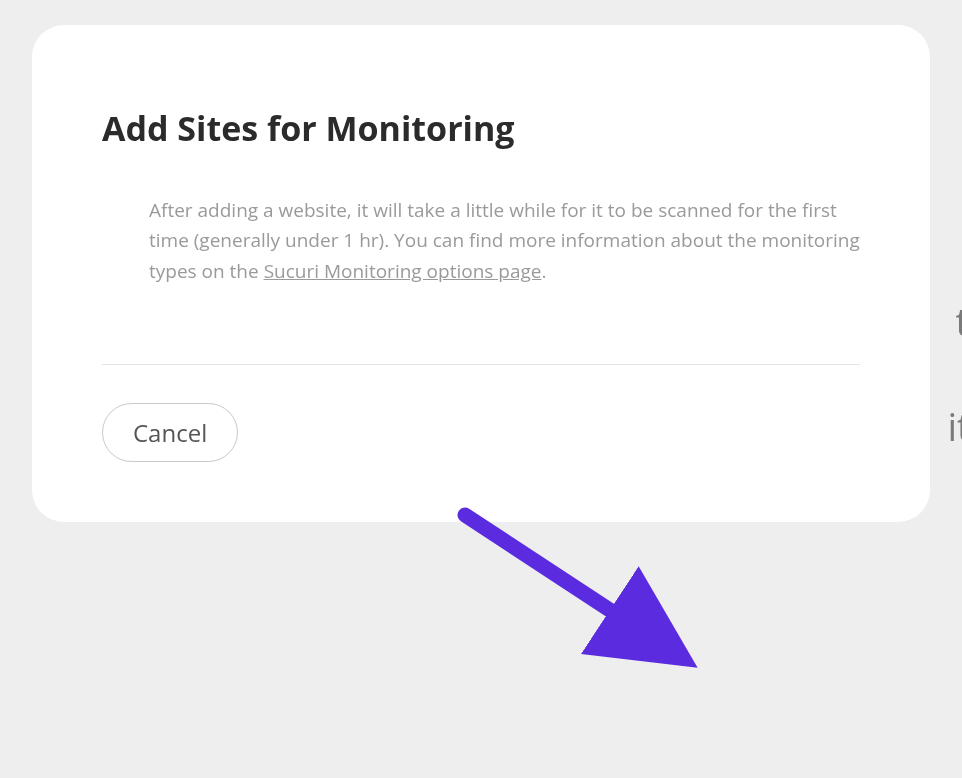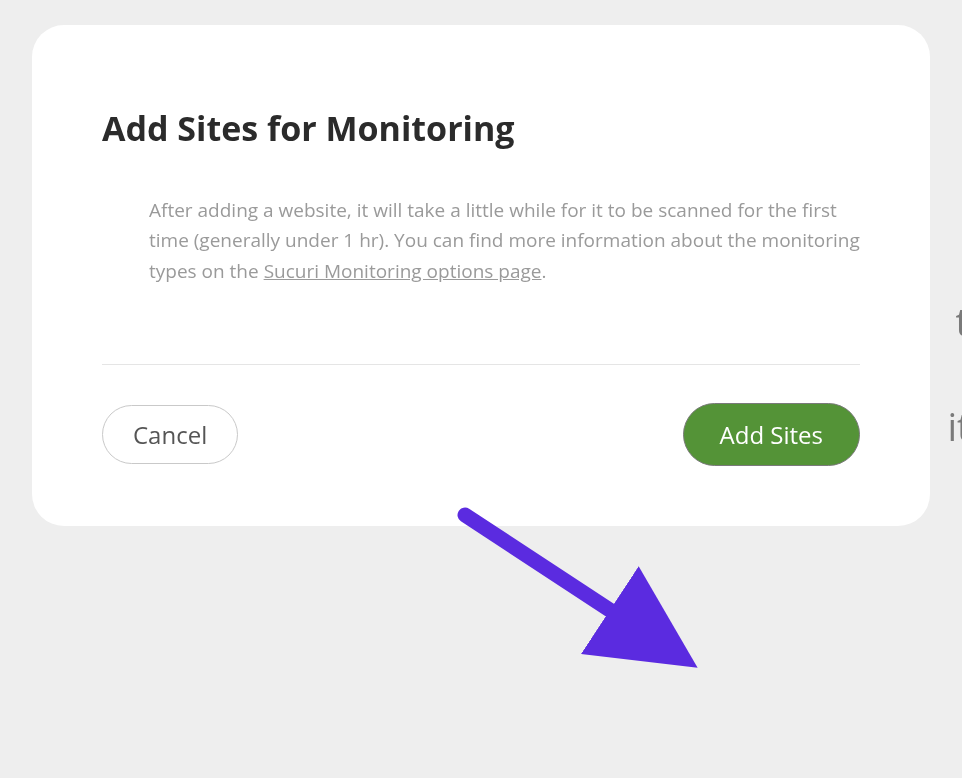--- a/index.html
+++ b/index.html
@@ -117,21 +117,20 @@
 
 
   <p class="help-text">
     <span>After adding a website, it will take a little while for it to be scanned for the first time (generally under 1 hr). You can find more information about the monitoring types on the </span><a class="help-link">Sucuri Monitoring options page</a><span>.</span>
   </p>
 
   <hr class="divider">
 
   <div class="button-row">
     <button class="btn btn-cancel">Cancel</button>
-    <button class="btn btn-primary">Add Sites</button>
   </div>
 </div>
 
 <svg class="arrow-annotation" width="260" height="190">
   <defs>
     <marker id="arrowhead" markerWidth="7" markerHeight="7" refX="4" refY="3.5" orient="auto">
       <polygon points="0 0, 7 3.5, 0 7" fill="#5b2be0"></polygon>
     </marker>
   </defs>
   <line x1="20" y1="20" x2="215" y2="148" stroke="#5b2be0" stroke-width="15" stroke-linecap="round" marker-end="url(#arrowhead)"></line>

